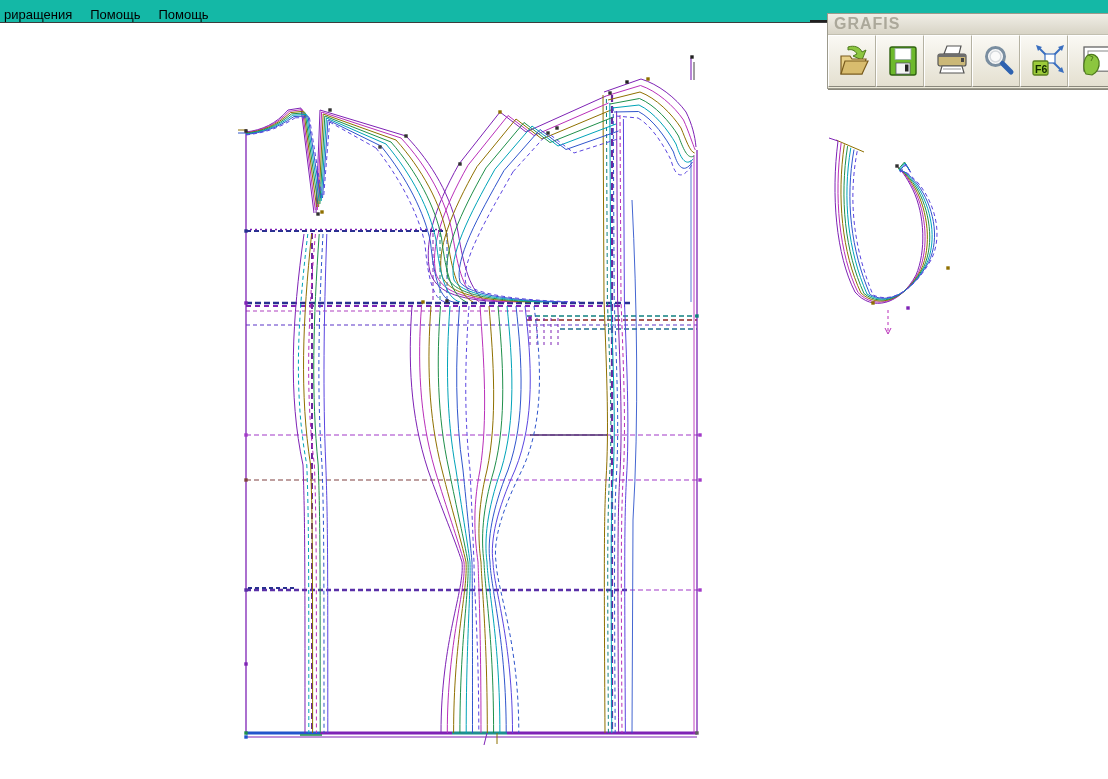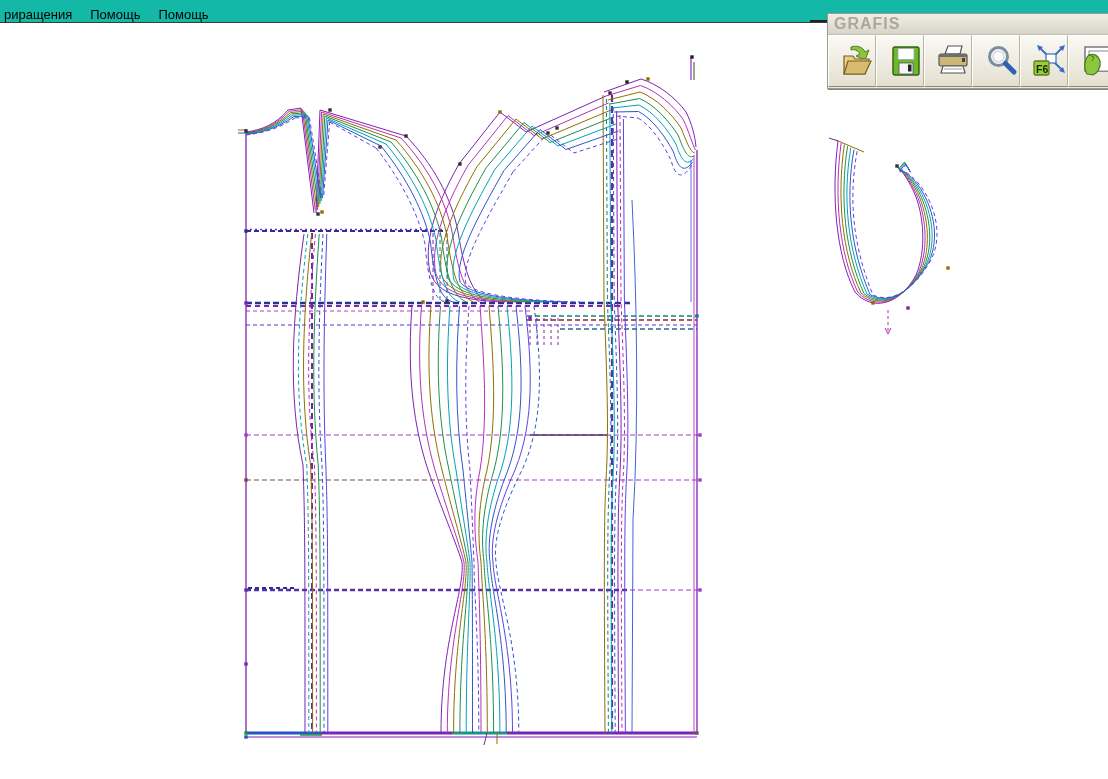--- a/index.html
+++ b/index.html
@@ -11,24 +11,24 @@
   .menubar .mitem.first{margin-left:-5px;}
   
   #cv{position:absolute;left:0;top:0;z-index:1;}
   
   .grafis{position:absolute;left:827px;top:13px;width:300px;height:74px;z-index:10;
           background:#ECE9D8;border:1px solid #9C9A8C;box-shadow:1px 1px 0 #8A887C;}
   .grafis .titlebar{height:20px;background:linear-gradient(#F0EEE6,#D8D4C6);
           border-bottom:1px solid #C2BFB0;display:flex;align-items:center;padding-left:6px;}
   .grafis .titlebar span{font-size:16px;font-weight:bold;letter-spacing:1px;color:#ABA89A;}
   .btnrow{display:flex;height:52px;background:#ECE9D8;}
-  .tbtn{width:48px;height:52px;box-sizing:border-box;display:flex;align-items:center;justify-content:flex-end;
+  .tbtn{width:48px;height:52px;box-sizing:border-box;display:flex;align-items:center;justify-content:flex-start;
         background:linear-gradient(#FAF9F4,#E4E0D0);border-right:1px solid #B5B2A2;
         border-left:1px solid #FFFFFF;border-top:1px solid #FFFFFF;border-bottom:1px solid #8A887C;
-        cursor:pointer;}
+        cursor:pointer;padding-left:9px;}
   .tbtn svg{display:block;}
   .artifact-line{position:absolute;left:810px;top:20px;width:18px;height:2px;background:#202020;z-index:9;}
 </style>
 </head>
 <body>
 
 <svg id="cv" width="1108" height="779" viewBox="0 0 1108 779">
     <path d="M246 231L447 231" stroke="#283090" stroke-width="2.2" fill="none" stroke-dasharray="5 3"></path>
     <path d="M250 229.5L445 229.5" stroke="#7E22B5" stroke-width="1.3" fill="none" stroke-dasharray="2 3"></path>
     <path d="M246 303L630 303" stroke="#283090" stroke-width="2.4" fill="none" stroke-dasharray="6 3"></path>

